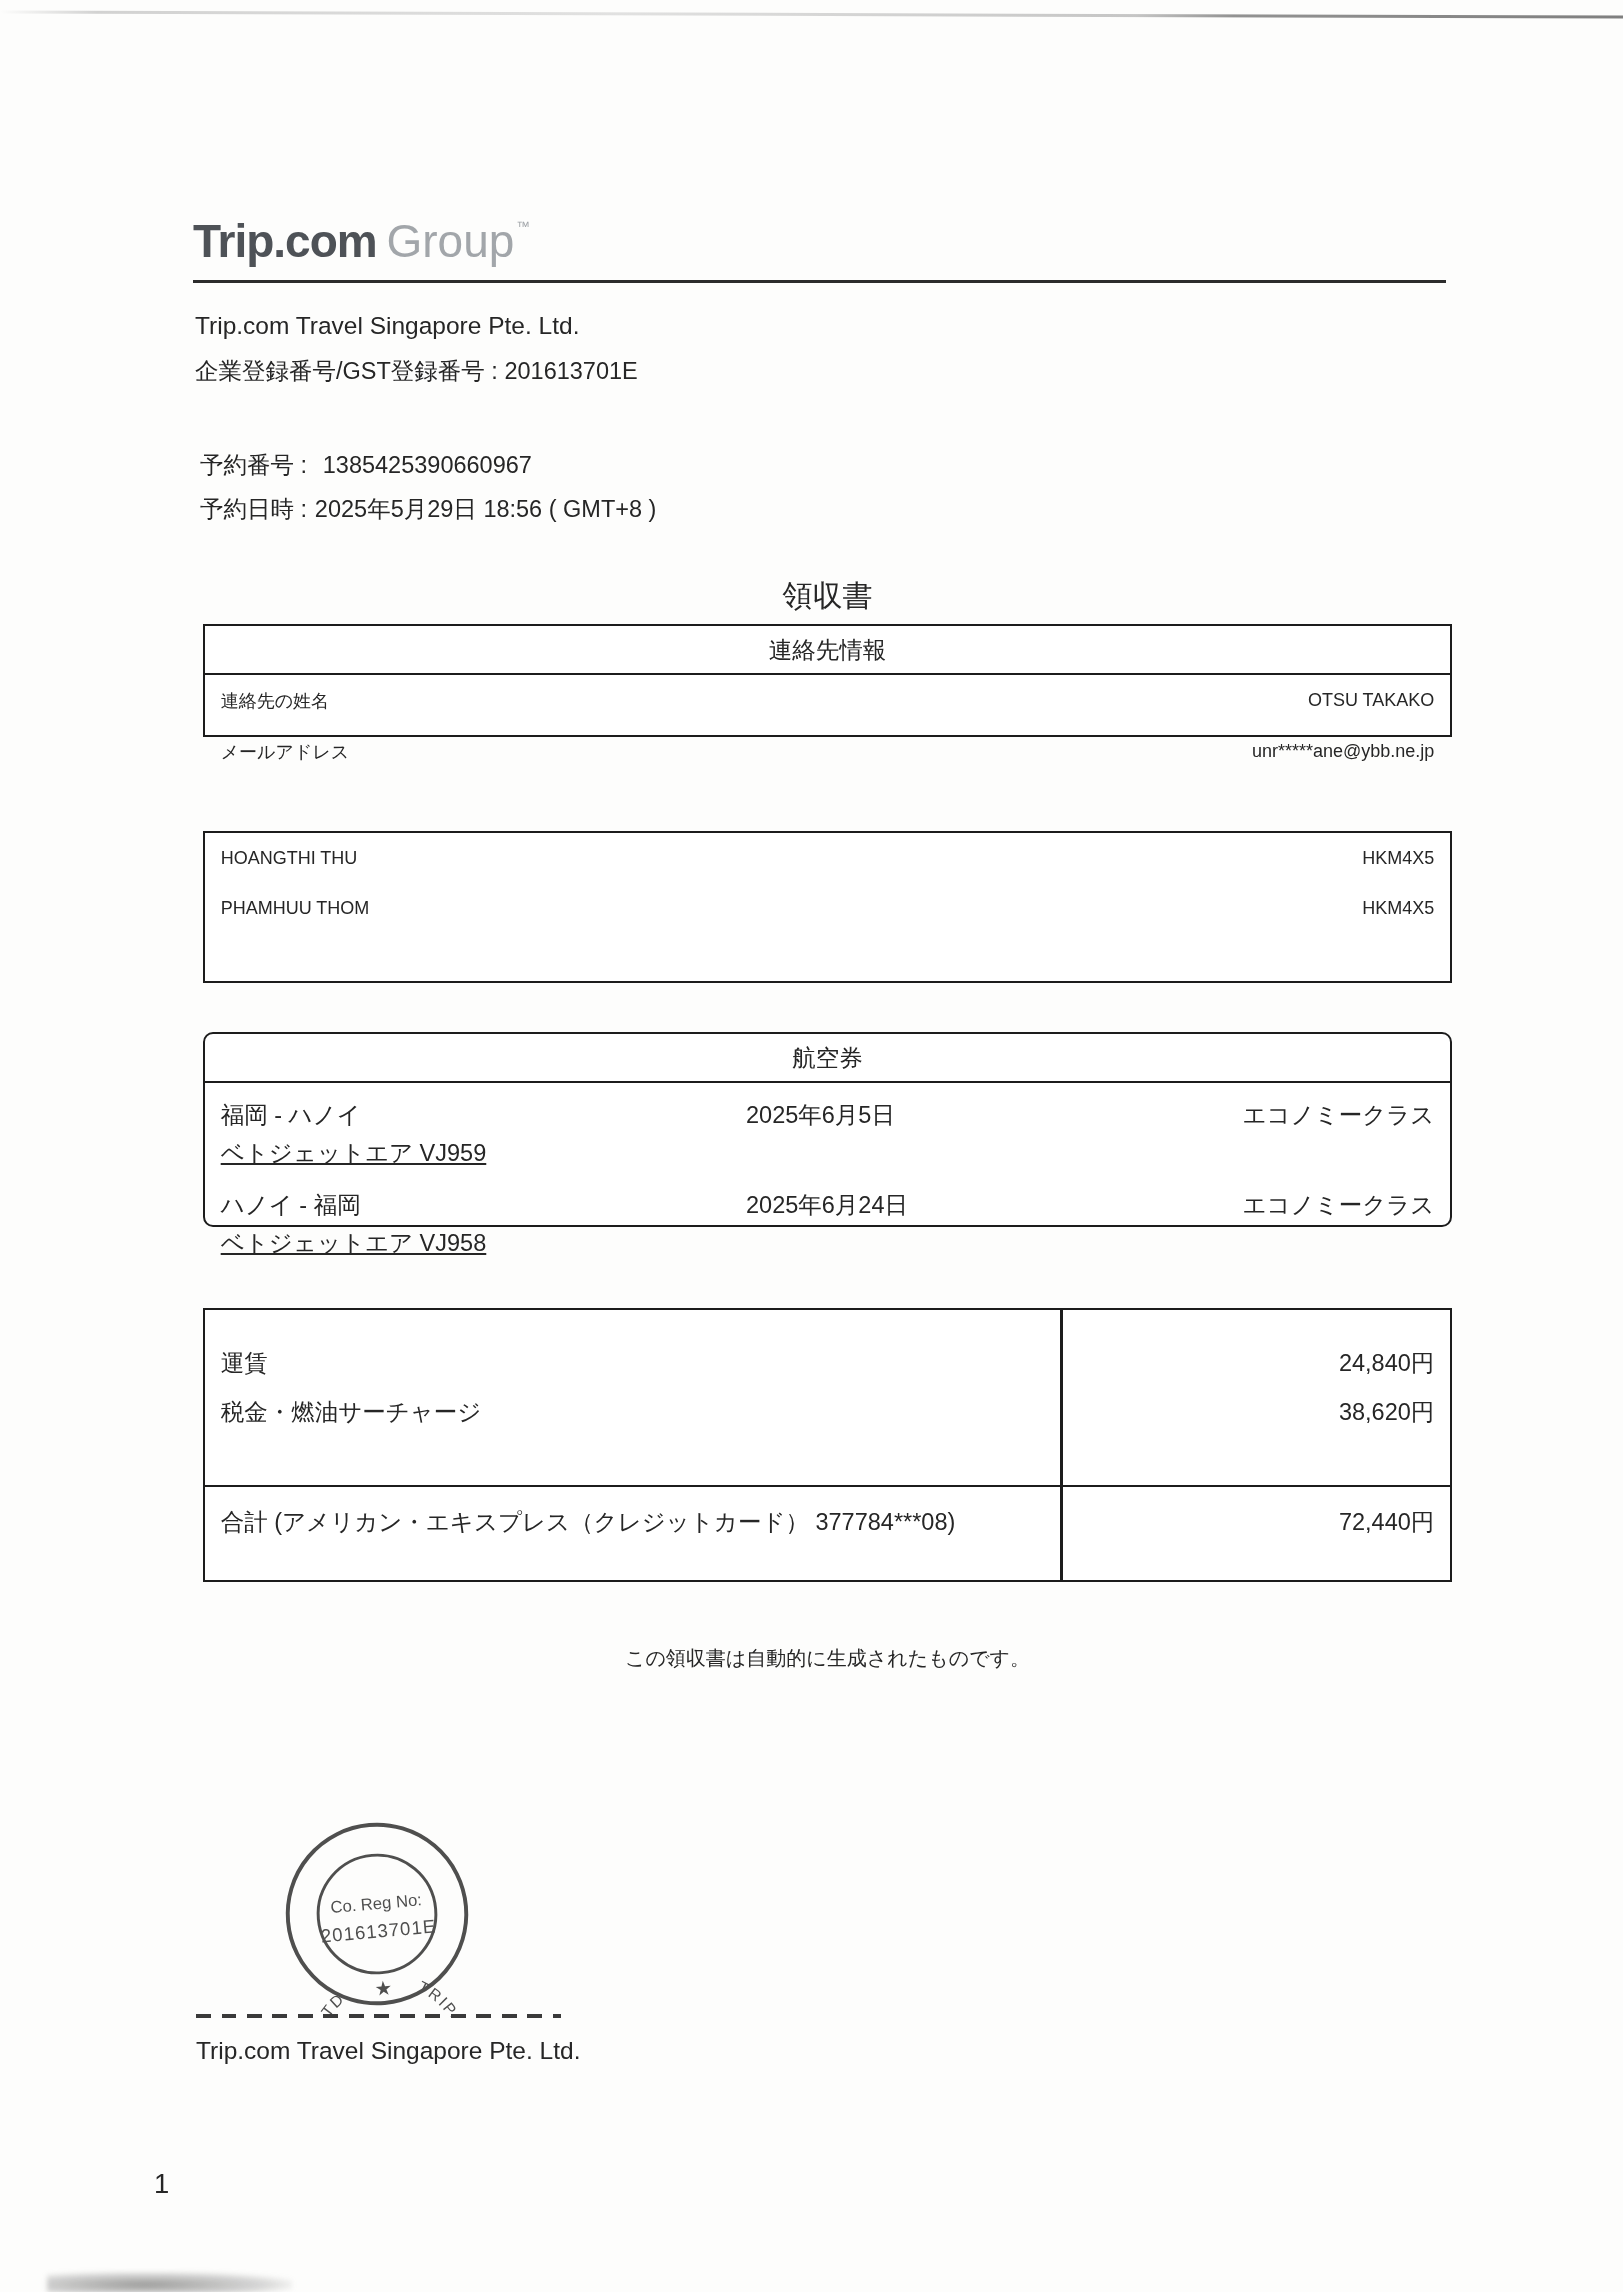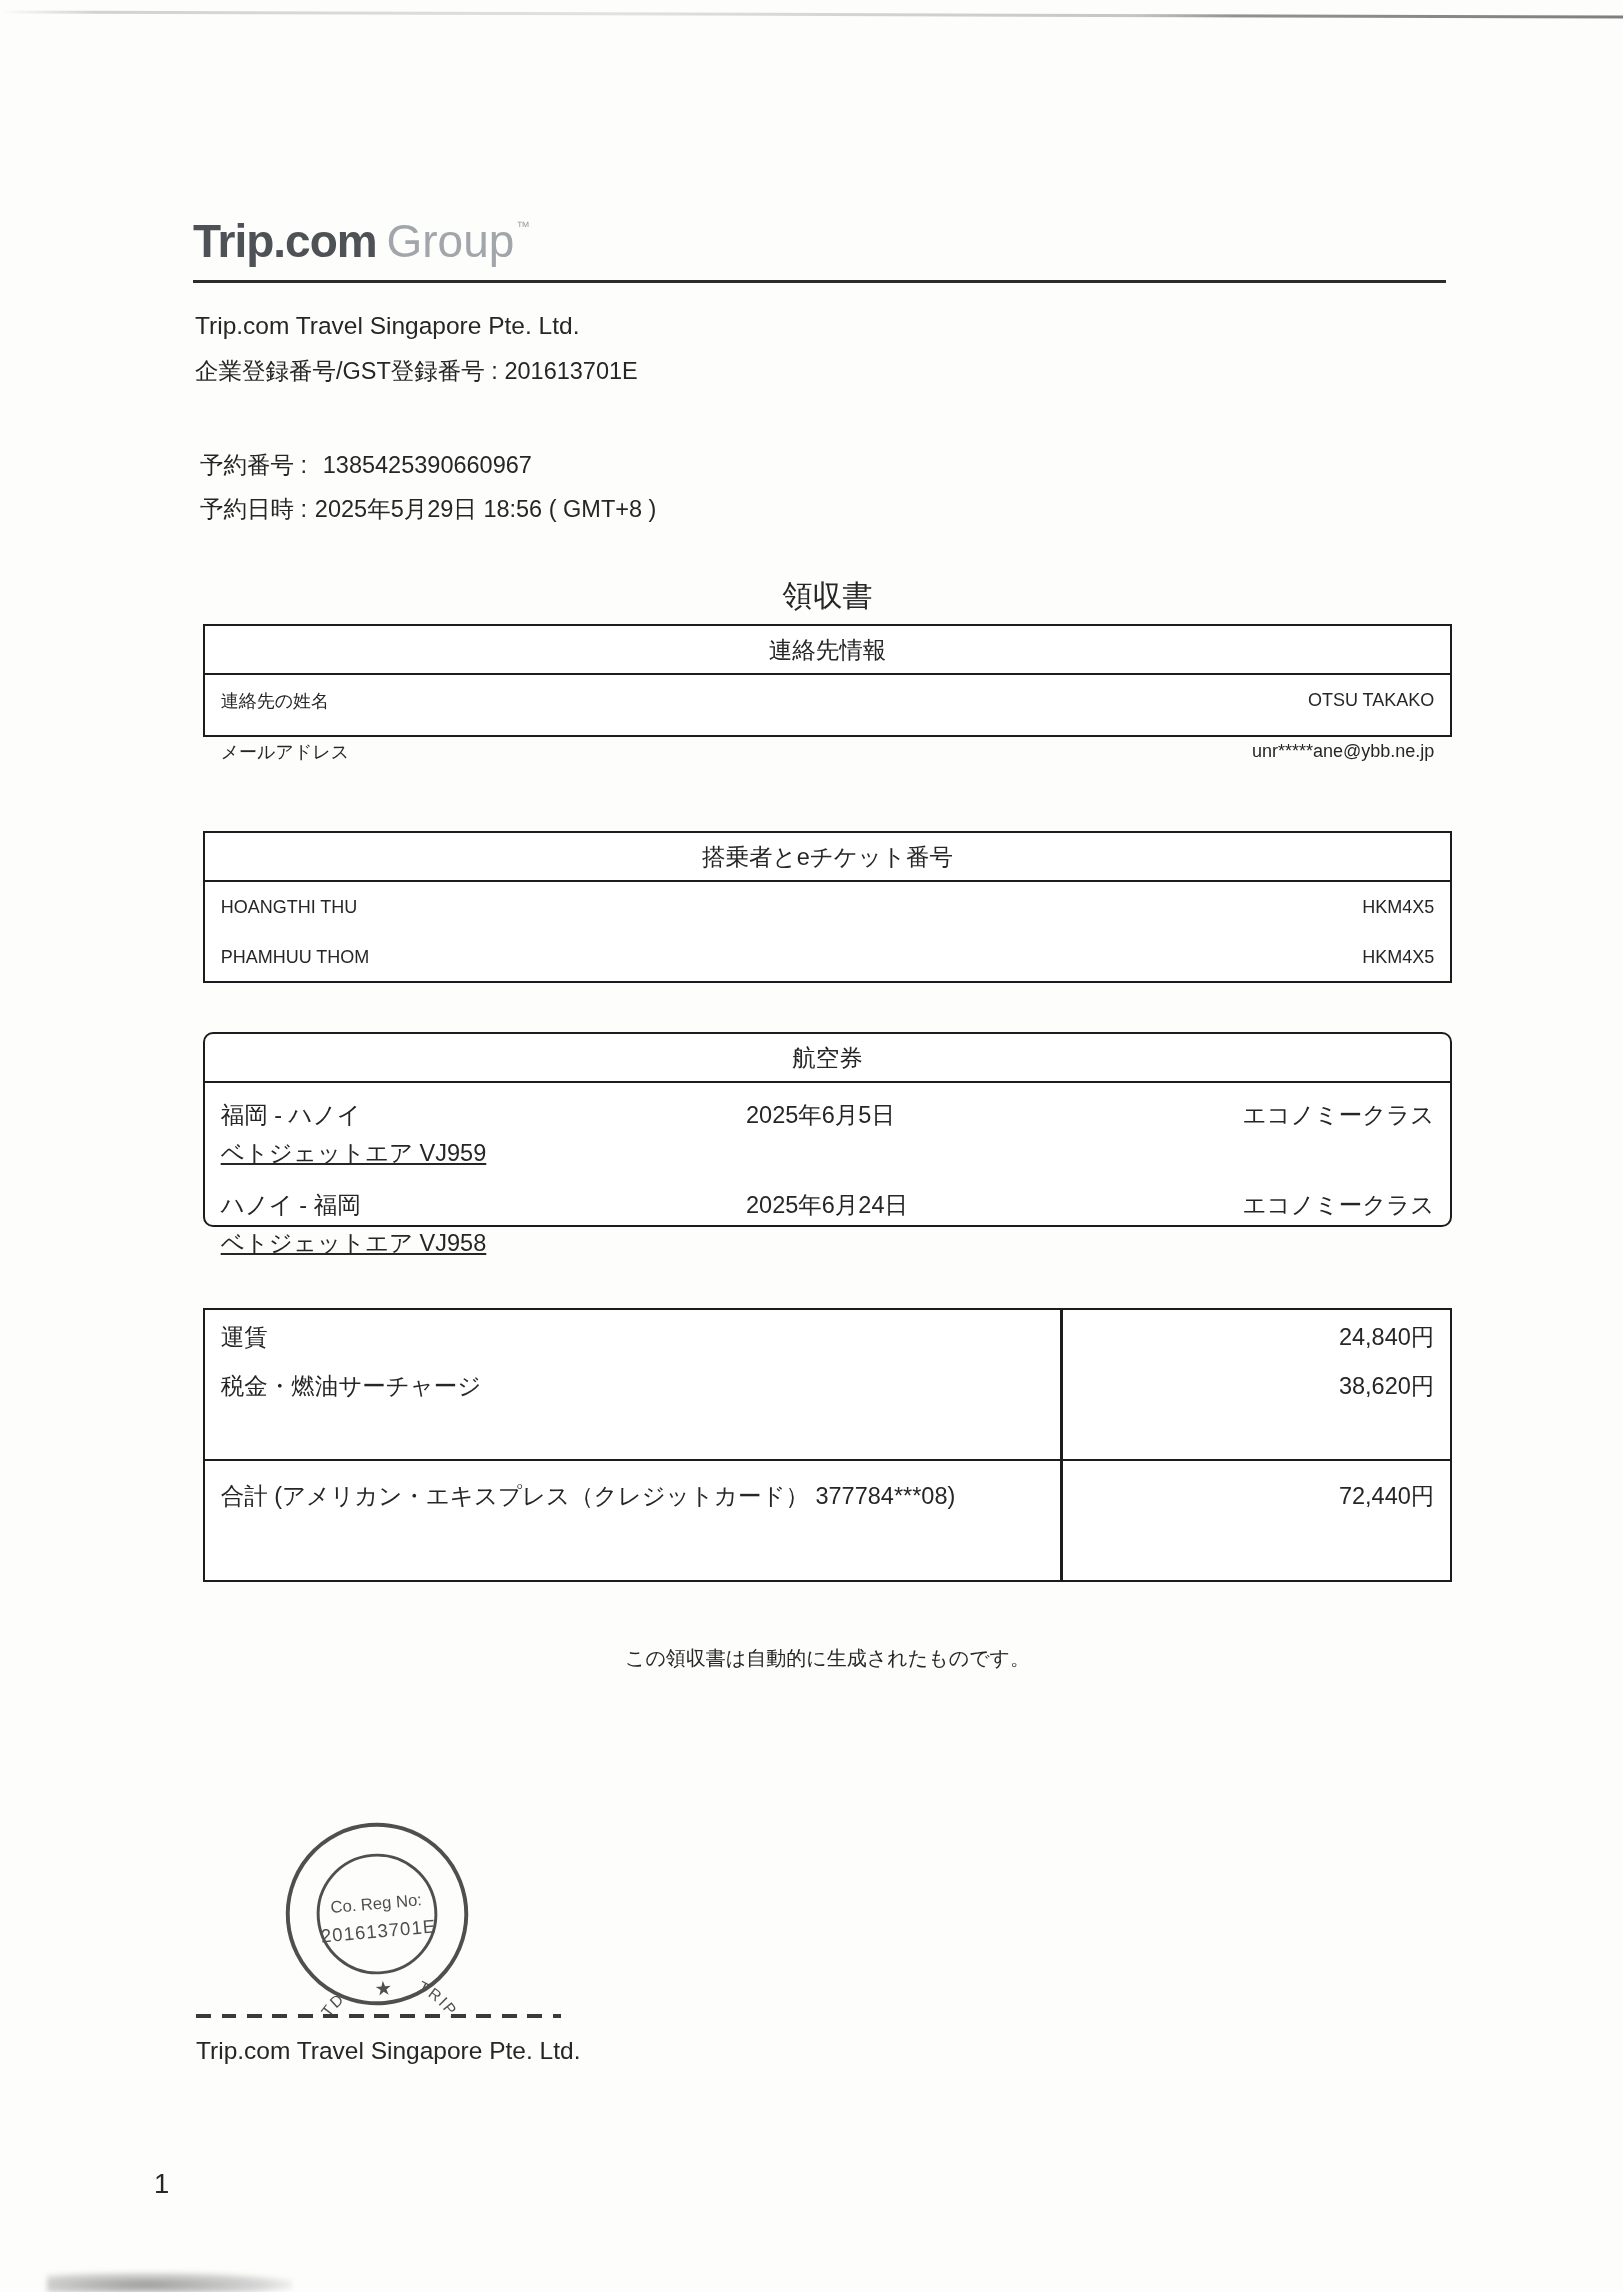--- a/index.html
+++ b/index.html
@@ -56,21 +56,21 @@
   .fl .cabin{position:absolute;right:15.7px;top:15.7px;}
   .fl .carrier{position:absolute;left:15.7px;top:54px;text-decoration:underline;}
   .t-price{top:1308px;height:274px;}
   .t-price::after{content:"";position:absolute;left:855px;top:0;bottom:0;width:2.9px;background:#1c1c1c;}
   .p-header{position:relative;height:51px;border-bottom:2.9px solid #1c1c1c;font-size:23.5px;}
   .p-header .ph-item{position:absolute;left:0;width:855px;top:0;height:51px;display:flex;align-items:center;justify-content:center;}
   .p-header .ph-amount{position:absolute;left:858px;right:0;top:0;height:51px;display:flex;align-items:center;justify-content:center;}
   .p-row{position:relative;height:49px;font-size:23.5px;}
   .p-row .item{position:absolute;left:15.7px;top:50%;transform:translateY(-50%);}
   .p-row .amount{position:absolute;right:15.7px;top:50%;transform:translateY(-50%);}
-  .p-body{height:149px;padding-top:2px;box-sizing:border-box;}
+  .p-body{height:149px;padding-top:2px;box-sizing:border-box;margin-top:26px;}
   .p-total{position:relative;height:69px;border-top:2.9px solid #1c1c1c;font-size:23.5px;}
   .p-total .item{position:absolute;left:15.7px;top:50%;transform:translateY(-50%);}
   .p-total .amount{position:absolute;right:15.7px;top:50%;transform:translateY(-50%);}
   .note{position:absolute;left:203px;top:1645px;width:1249px;text-align:center;font-size:20px;}
   
   .stamp{position:absolute;left:274px;top:1811px;}
   .sign-line{position:absolute;left:196px;top:2014px;width:365px;height:3.9px;
     background:repeating-linear-gradient(90deg,#3a3a3a 0 14.7px,transparent 14.7px 25.5px);}
   .footer-company{position:absolute;left:196px;top:2037px;font-size:24.5px;}
   .page-number{position:absolute;left:154px;top:2168px;font-size:27.4px;}
@@ -105,21 +105,20 @@
       <span>連絡先の姓名</span>
       <span>OTSU TAKAKO</span>
     </div>
     <div class="kv-row">
       <span>メールアドレス</span>
       <span>unr*****ane@ybb.ne.jp</span>
     </div>
   </div>
 
   <div class="tbl t-passenger">
-    <div class="tbl-header">搭乗者とeチケット番号</div>
     <div class="kv-row">
       <span>HOANGTHI THU</span>
       <span>HKM4X5</span>
     </div>
     <div class="kv-row">
       <span>PHAMHUU THOM</span>
       <span>HKM4X5</span>
     </div>
   </div>
 

